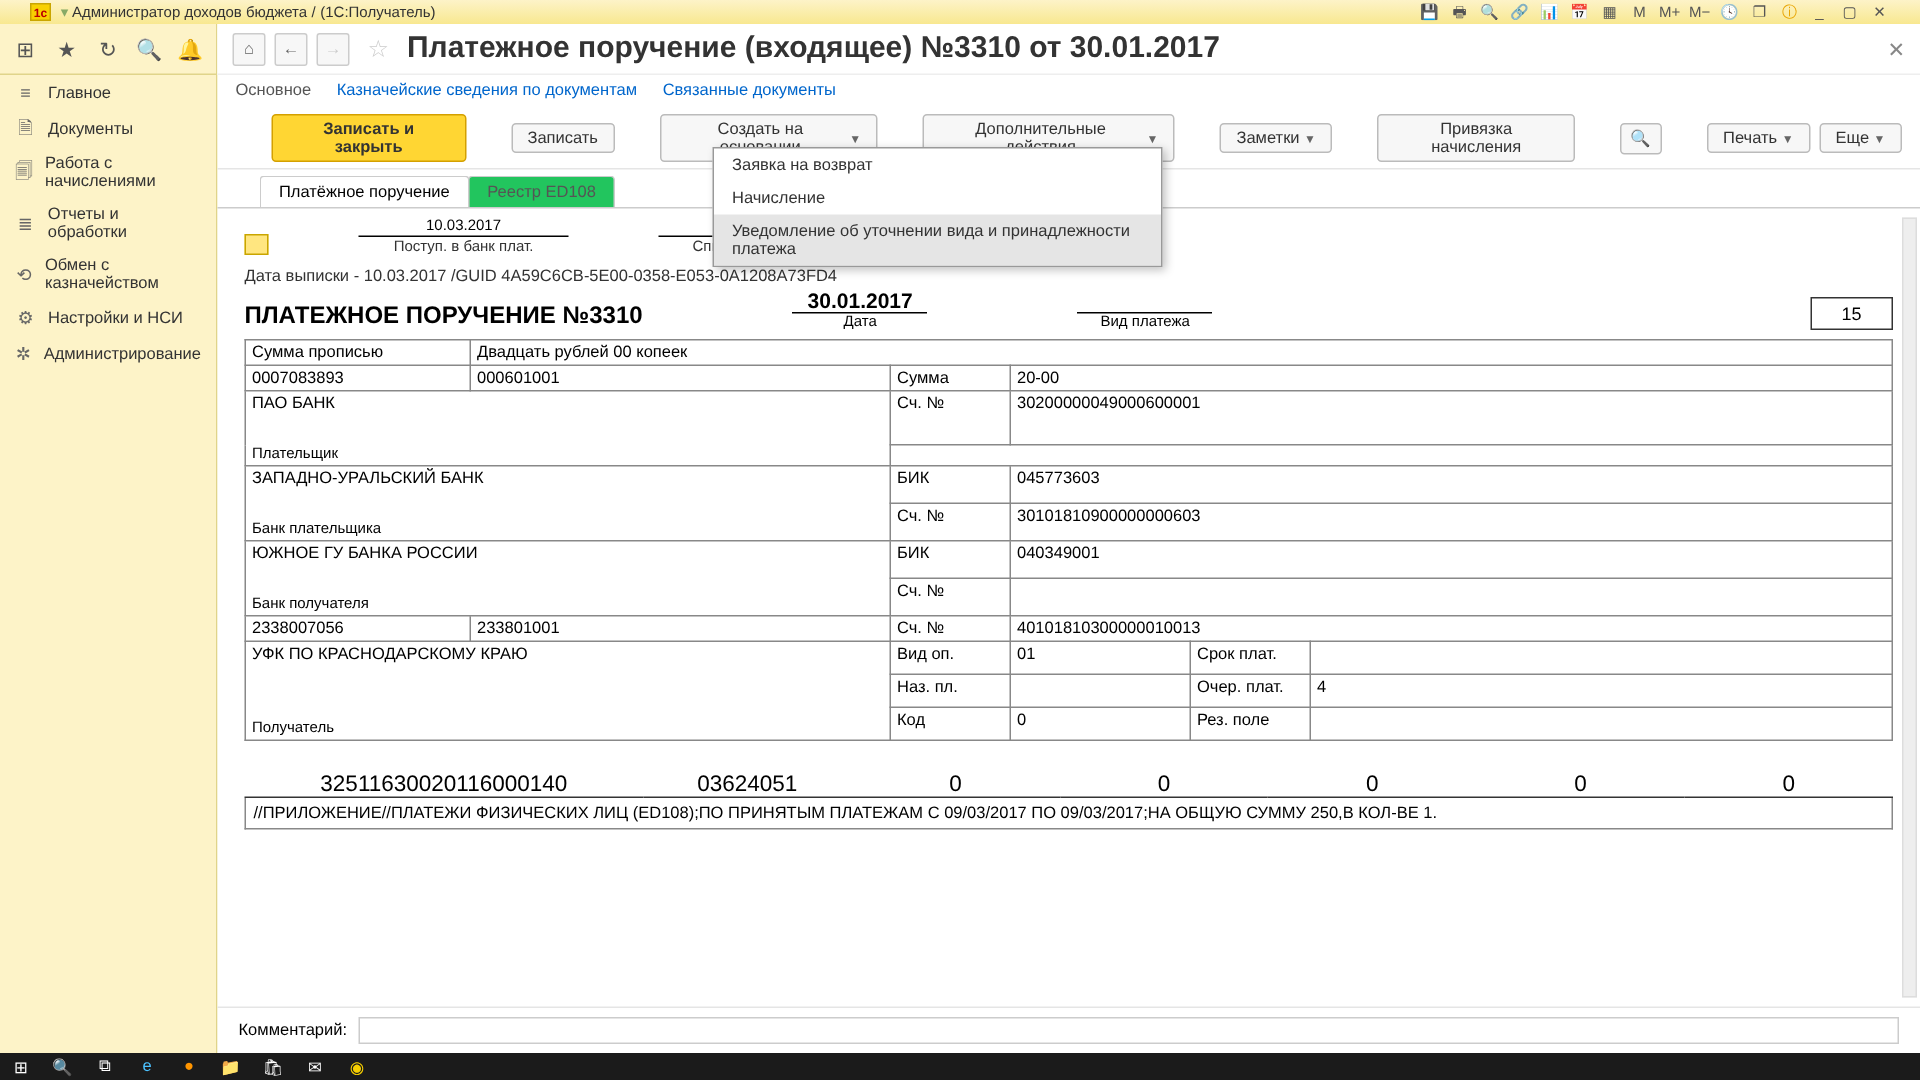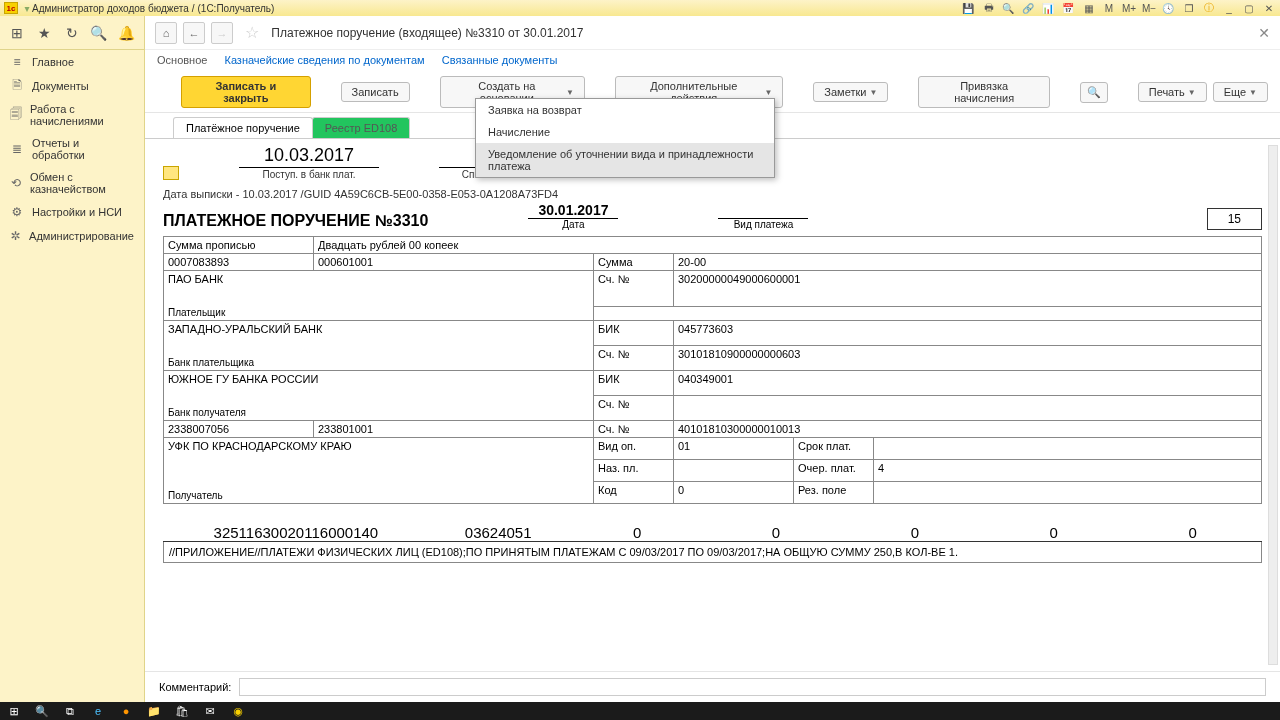--- a/index.html
+++ b/index.html
@@ -1,40 +1,40 @@
 <!DOCTYPE html>
 <html><head>
 <meta charset="utf-8">
 <style>
 * { box-sizing: border-box; margin: 0; padding: 0; font-family: Arial, sans-serif; }
 body { font-size: 11px; background: #fff; overflow: hidden; width: 1280px; height: 720px; }
 
 
-.titlebar { height: 16px; background: linear-gradient(#fdf3c8,#f8e890); display: flex; align-items: center; padding: 0 4px; font-size: 10px; color: #333; }
+.titlebar { height: 16px; background: linear-gradient(#fdf3c8,#f8e890); display: flex; align-items: center; padding: 0 20px; font-size: 10px; color: #333; }
 .titlebar .logo { width: 14px; height: 12px; background: #f8d000; border: 1px solid #c9a500; margin-right: 4px; display:flex; align-items:center; justify-content:center; font-size:8px; font-weight:bold; color:#b00; }
 .titlebar .drop { width:10px; text-align:center; color:#8a6; }
 .titlebar .right-icons { margin-left: auto; display: flex; gap: 6px; align-items:center; }
 .titlebar .right-icons span { width: 14px; height: 12px; display:inline-flex; align-items:center; justify-content:center; font-size:10px; color:#555; cursor:pointer; }
 
 
 .app-row { height: 34px; background: #fdf3c8; border-bottom: 1px solid #e0d48a; display: flex; align-items: center; padding: 0 8px; gap: 10px; }
 .app-row .ico { width: 18px; height:18px; display:inline-flex; align-items:center; justify-content:center; font-size:14px; color:#555; cursor:pointer; }
 
 
 .layout { display: flex; height: calc(100% - 16px - 18px); }
 .sidebar { width: 145px; background: #fdf3c8; border-right: 1px solid #e0d48a; padding-top: 0; }
 .sidebar .item { display: flex; align-items: center; gap: 8px; padding: 5px 10px; font-size: 11px; color: #333; cursor: pointer; }
 .sidebar .ic { width: 14px; height: 14px; display:inline-flex; align-items:center; justify-content:center; color:#666; font-size:12px; }
 
 
 .main { flex: 1; background: #fff; display: flex; flex-direction: column; position: relative; }
 .page-hdr { height: 34px; background:#fff; border-bottom:1px solid #eee; display:flex; align-items:center; padding: 0 10px; gap:6px; }
 .page-hdr .nav-btn { width:22px; height:22px; border:1px solid #ccc; border-radius:2px; background:#f7f7f7; display:inline-flex; align-items:center; justify-content:center; cursor:pointer; font-size:11px; color:#666; }
 .page-hdr .star { color:#ccc; font-size:16px; margin: 0 6px; cursor:pointer; }
-.page-hdr h1 { font-size: 12px; font-weight: normal; color:#333; }
+.page-hdr h1 { font-size: 20px; font-weight: bold; color:#333; }
 .page-hdr .close { margin-left:auto; font-size:14px; color:#888; cursor:pointer; }
 
 .sub-links { padding: 4px 12px 6px; font-size:11px; }
 .sub-links a { color:#0066cc; text-decoration:none; margin-right: 14px; cursor:pointer; }
 .sub-links .cur { color:#555; }
 
 
 .toolbar { padding: 4px 12px; display:flex; align-items:center; gap:6px; border-bottom:1px solid #e5e5e5; position:relative; }
 .btn { border:1px solid #bbb; border-radius:3px; background:#f7f7f7; padding: 3px 10px; font-size:11px; color:#333; cursor:pointer; display:inline-flex; align-items:center; gap:3px;margin-left:24px; }
 .btn.primary { background:#ffd633; border-color:#d4a000; font-weight:bold; }
@@ -52,21 +52,21 @@
 .tab { padding:4px 12px; font-size:11px; border:1px solid #ccc; border-bottom:none; background:#fff; cursor:pointer; margin-right:-1px; border-radius:3px 3px 0 0; }
 .tab.active { background:#fff; position:relative; }
 .tab.inactive { background:#22c55e; color:#555; }
 
 
 .docwrap { flex:1; overflow:auto; padding: 6px 18px 4px; position:relative; }
 .docwrap .scrollbar-stub { position:absolute; right:2px; top:6px; width:10px; height:520px; background:#eee; border:1px solid #ddd; }
 
 .tophdr { display:flex; align-items:flex-end; gap:60px; margin-bottom:8px; }
 .tophdr .blk { text-align:center; }
-.tophdr .ln { border-bottom:1px solid #000; min-width:140px; padding:0 4px 1px; font-size:18px;text-align:center; }
+.tophdr .ln { border-bottom:1px solid #000; min-width:140px; padding:0 4px 1px; font-size:10px;text-align:center; }
 .tophdr .lbl { font-size:10px; color:#333; margin-top:1px; }
 .stamp { width:16px; height:14px; background:#ffe680; border:1px solid #c9a500; }
 
 .meta { font-size:11px; color:#333; margin: 8px 0 2px; }
 .doc-title { font-size:16px; font-weight:bold; margin-bottom:2px; display:flex; align-items:flex-end; gap:100px; }
 .doc-title .dateblk { text-align:center; font-weight:normal; }
 .doc-title .dateblk .v { border-bottom:1px solid #000; padding:0 10px; font-size:14px; font-weight:bold; }
 .doc-title .dateblk .l { font-size:10px; }
 .doc-title .numbox { margin-left:auto; border:1px solid #333; padding:3px 20px; font-weight:normal; font-size:12px; }
 

